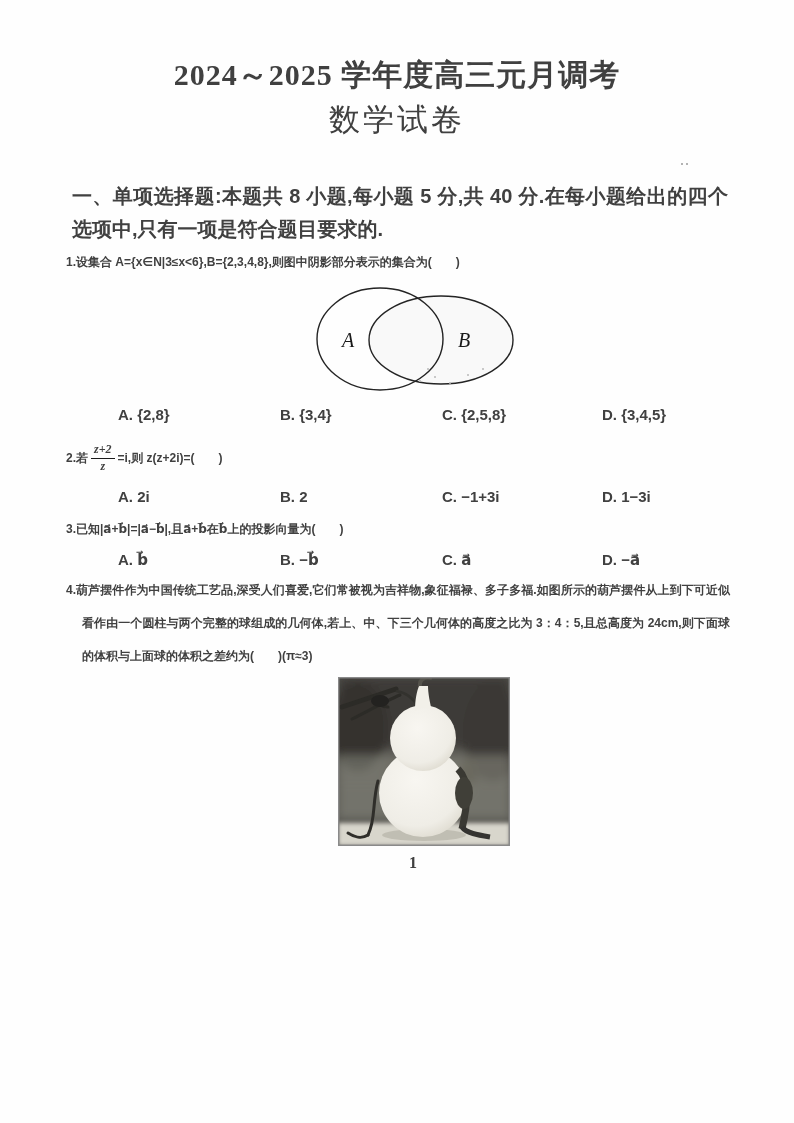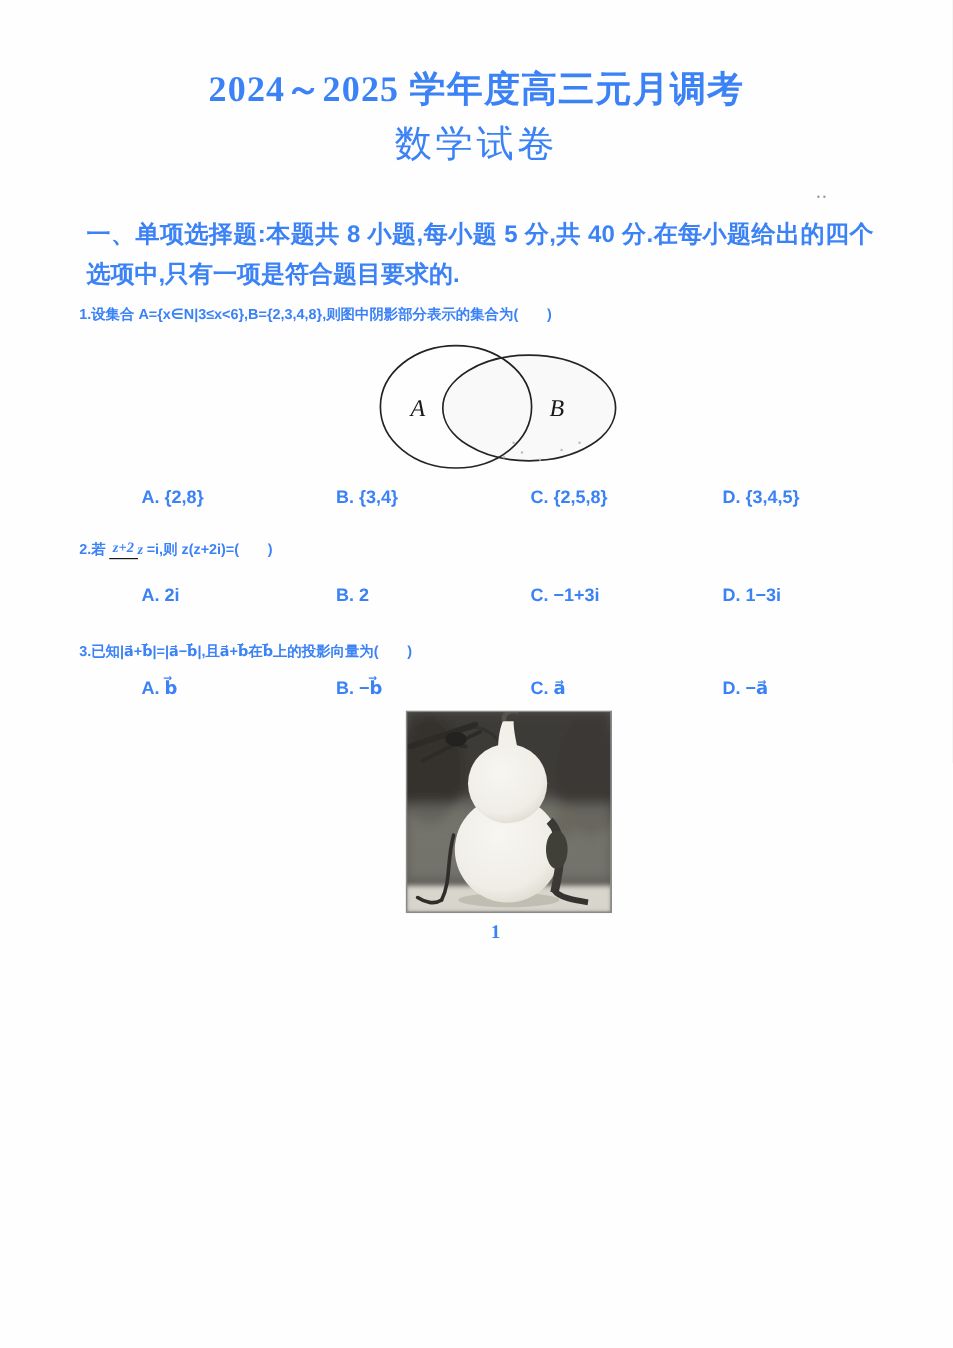--- a/index.html
+++ b/index.html
@@ -1,21 +1,21 @@
 <!DOCTYPE html>
 <html><head>
 <meta charset="utf-8">
 <style>
   html,body{margin:0;padding:0;background:#e8e8e8;}
   .page{
     position:relative;
     width:794px;height:1123px;
     margin:0 auto;
     background:#fefefe;
-    color:#3b82f6;
+    color:#404040;
     font-family:"Liberation Sans","DejaVu Sans",sans-serif;
     overflow:hidden;
     box-sizing:border-box;
     padding-top:54px;
   }
   .title{
     margin:0;text-align:center;
     font-family:"Liberation Serif","DejaVu Serif",serif;
     font-size:30px;font-weight:700;line-height:42px;letter-spacing:1px;
   }
@@ -32,21 +32,21 @@
     text-align:justify;
   }
   .stem{
     margin:0 64px 0 66px;
     font-size:12px;font-weight:600;line-height:33px;
     text-align:justify;
   }
   .hang{padding-left:16px;text-indent:-16px;}
   .q2{margin-top:4px;height:50px;display:flex;align-items:center;text-indent:0;}
   .frac{
-    display:inline-flex;flex-direction:row;align-items:center;
+    display:inline-flex;flex-direction:column;align-items:center;
     vertical-align:middle;line-height:1.1;margin:0 3px;
     font-family:"Liberation Serif","DejaVu Serif",serif;font-style:italic;font-weight:600;
   }
   .frac .num{padding:0 3px 1px;border-bottom:1.5px solid #1a1a1a;}
   .frac .den{padding-top:1px;}
   .options{
     margin:0 40px 0 118px;
     font-size:15px;font-weight:600;line-height:28px;
     white-space:nowrap;
   }
@@ -108,26 +108,27 @@
         <span class="num">z+2</span>
         <span class="den">z</span>
       </span>
       <span>=i,则 z(z+2i)=(　　)</span>
     </p>
 
   <div class="options">
     <span class="opt c1">A. 2i</span><span class="opt c2">B. 2</span><span class="opt c3">C. −1+3i</span><span class="opt">D. 1−3i</span>
   </div>
 
-  <p class="stem hang" style="margin-top:16px"><span>3.</span><span>已知|a⃗+b⃗|=|a⃗−b⃗|,且a⃗+b⃗在b⃗上的投影向量为(　　)</span></p>
+  <p class="stem hang" style="margin-top:2px"><span>3.</span><span>已知|a⃗+b⃗|=|a⃗−b⃗|,且a⃗+b⃗在b⃗上的投影向量为(　　)</span></p>
 
   <div class="options">
     <span class="opt c1">A. b⃗</span><span class="opt c2">B. −b⃗</span><span class="opt c3">C. a⃗</span><span class="opt">D. −a⃗</span>
   </div>
 
+  <p class="stem hang"><span>4.</span><span>葫芦摆件作为中国传统工艺品,深受人们喜爱,它们常被视为吉祥物,象征福禄、多子多福.如图所示的葫芦摆件从上到下可近似看作由一个圆柱与两个完整的球组成的几何体,若上、中、下三个几何体的高度之比为 3：4：5,且总高度为 24cm,则下面球的体积与上面球的体积之差约为(　　)(π≈3)</span></p>
 
   <div class="fig">
     <svg width="172" height="169" viewBox="0 0 172 169">
       <defs>
         <filter id="b1" x="-30%" y="-30%" width="160%" height="160%">
             <feGaussianBlur stdDeviation="5"></feGaussianBlur>
           </filter>
         <filter id="b2" x="-30%" y="-30%" width="160%" height="160%">
             <feGaussianBlur stdDeviation="2"></feGaussianBlur>
           </filter>

